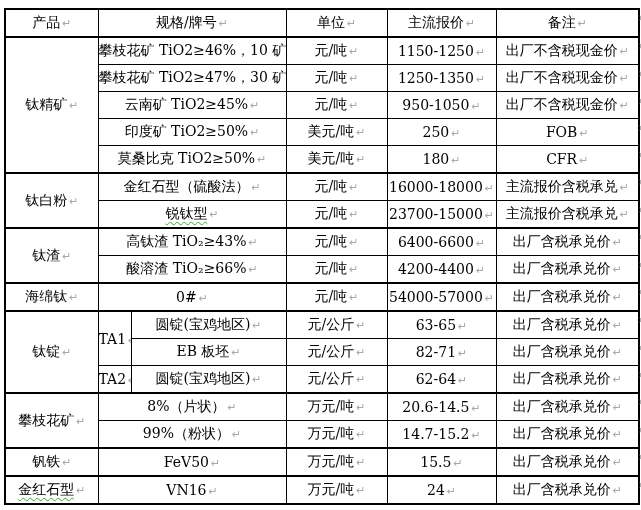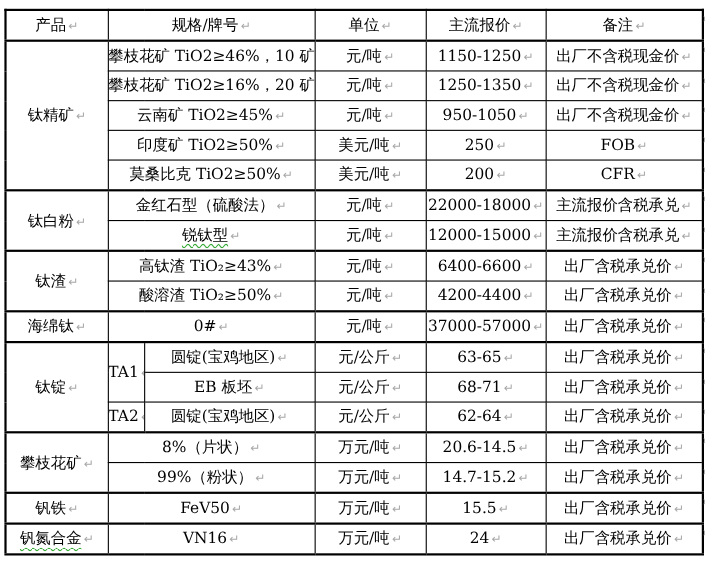--- a/index.html
+++ b/index.html
@@ -63,88 +63,88 @@
       </thead>
       <tbody>
           <tr>
             <td rowspan="5" class="gb"><span class="txt">钛精矿</span><span class="pm">↵</span></td>
             <td colspan="2"><span class="txt">攀枝花矿 TiO2≥46%，10 矿</span></td>
             <td><span class="txt">元/吨</span><span class="pm">↵</span></td>
             <td><span class="txt">1150-1250</span><span class="pm">↵</span></td>
             <td><span class="txt">出厂不含税现金价</span><span class="pm">↵</span></td>
           </tr>
           <tr>
-            <td colspan="2"><span class="txt">攀枝花矿 TiO2≥16%，20 矿</span></td>
+            <td colspan="2"><span class="txt">攀枝花矿 TiO2≥47%，30 矿</span></td>
             <td><span class="txt">元/吨</span><span class="pm">↵</span></td>
             <td><span class="txt">1250-1350</span><span class="pm">↵</span></td>
             <td><span class="txt">出厂不含税现金价</span><span class="pm">↵</span></td>
           </tr>
           <tr>
             <td colspan="2"><span class="txt">云南矿 TiO2≥45%</span><span class="pm">↵</span></td>
             <td><span class="txt">元/吨</span><span class="pm">↵</span></td>
             <td><span class="txt">950-1050</span><span class="pm">↵</span></td>
             <td><span class="txt">出厂不含税现金价</span><span class="pm">↵</span></td>
           </tr>
           <tr>
             <td colspan="2"><span class="txt">印度矿 TiO2≥50%</span><span class="pm">↵</span></td>
             <td><span class="txt">美元/吨</span><span class="pm">↵</span></td>
             <td><span class="txt">250</span><span class="pm">↵</span></td>
             <td><span class="txt">FOB</span><span class="pm">↵</span></td>
           </tr>
           <tr>
             <td colspan="2" class="gb"><span class="txt">莫桑比克 TiO2≥50%</span><span class="pm">↵</span></td>
             <td class="gb"><span class="txt">美元/吨</span><span class="pm">↵</span></td>
-            <td class="gb"><span class="txt">200</span><span class="pm">↵</span></td>
+            <td class="gb"><span class="txt">180</span><span class="pm">↵</span></td>
             <td class="gb"><span class="txt">CFR</span><span class="pm">↵</span></td>
           </tr>
           <tr>
             <td rowspan="2" class="gb"><span class="txt">钛白粉</span><span class="pm">↵</span></td>
             <td colspan="2"><span class="txt">金红石型（硫酸法）</span><span class="pm">↵</span></td>
             <td><span class="txt">元/吨</span><span class="pm">↵</span></td>
-            <td><span class="txt">22000-18000</span><span class="pm">↵</span></td>
+            <td><span class="txt">16000-18000</span><span class="pm">↵</span></td>
             <td><span class="txt">主流报价含税承兑</span><span class="pm">↵</span></td>
           </tr>
           <tr>
             <td colspan="2" class="gb"><span class="txt sq">锐钛型</span><span class="pm">↵</span></td>
             <td class="gb"><span class="txt">元/吨</span><span class="pm">↵</span></td>
-            <td class="gb"><span class="txt">12000-15000</span><span class="pm">↵</span></td>
+            <td class="gb"><span class="txt">23700-15000</span><span class="pm">↵</span></td>
             <td class="gb"><span class="txt">主流报价含税承兑</span><span class="pm">↵</span></td>
           </tr>
           <tr>
             <td rowspan="2" class="gb"><span class="txt">钛渣</span><span class="pm">↵</span></td>
             <td colspan="2"><span class="txt">高钛渣 TiO₂≥43%</span><span class="pm">↵</span></td>
             <td><span class="txt">元/吨</span><span class="pm">↵</span></td>
             <td><span class="txt">6400-6600</span><span class="pm">↵</span></td>
             <td><span class="txt">出厂含税承兑价</span><span class="pm">↵</span></td>
           </tr>
           <tr>
-            <td colspan="2" class="gb"><span class="txt">酸溶渣 TiO₂≥50%</span><span class="pm">↵</span></td>
+            <td colspan="2" class="gb"><span class="txt">酸溶渣 TiO₂≥66%</span><span class="pm">↵</span></td>
             <td class="gb"><span class="txt">元/吨</span><span class="pm">↵</span></td>
             <td class="gb"><span class="txt">4200-4400</span><span class="pm">↵</span></td>
             <td class="gb"><span class="txt">出厂含税承兑价</span><span class="pm">↵</span></td>
           </tr>
           <tr>
             <td rowspan="1" class="gb"><span class="txt">海绵钛</span><span class="pm">↵</span></td>
             <td colspan="2" class="gb"><span class="txt">0#</span><span class="pm">↵</span></td>
             <td class="gb"><span class="txt">元/吨</span><span class="pm">↵</span></td>
-            <td class="gb"><span class="txt">37000-57000</span><span class="pm">↵</span></td>
+            <td class="gb"><span class="txt">54000-57000</span><span class="pm">↵</span></td>
             <td class="gb"><span class="txt">出厂含税承兑价</span><span class="pm">↵</span></td>
           </tr>
           <tr>
             <td rowspan="3" class="gb"><span class="txt">钛锭</span><span class="pm">↵</span></td>
             <td rowspan="2"><span class="txt">TA1</span><span class="pm">↵</span></td>
             <td><span class="txt">圆锭(宝鸡地区)</span><span class="pm">↵</span></td>
             <td><span class="txt">元/公斤</span><span class="pm">↵</span></td>
             <td><span class="txt">63-65</span><span class="pm">↵</span></td>
             <td><span class="txt">出厂含税承兑价</span><span class="pm">↵</span></td>
           </tr>
           <tr>
             <td><span class="txt">EB 板坯</span><span class="pm">↵</span></td>
             <td><span class="txt">元/公斤</span><span class="pm">↵</span></td>
-            <td><span class="txt">68-71</span><span class="pm">↵</span></td>
+            <td><span class="txt">82-71</span><span class="pm">↵</span></td>
             <td><span class="txt">出厂含税承兑价</span><span class="pm">↵</span></td>
           </tr>
           <tr>
             <td rowspan="1" class="gb"><span class="txt">TA2</span><span class="pm">↵</span></td>
             <td class="gb"><span class="txt">圆锭(宝鸡地区)</span><span class="pm">↵</span></td>
             <td class="gb"><span class="txt">元/公斤</span><span class="pm">↵</span></td>
             <td class="gb"><span class="txt">62-64</span><span class="pm">↵</span></td>
             <td class="gb"><span class="txt">出厂含税承兑价</span><span class="pm">↵</span></td>
           </tr>
           <tr>
@@ -161,21 +161,21 @@
             <td class="gb"><span class="txt">出厂含税承兑价</span><span class="pm">↵</span></td>
           </tr>
           <tr>
             <td rowspan="1" class="gb"><span class="txt">钒铁</span><span class="pm">↵</span></td>
             <td colspan="2" class="gb"><span class="txt">FeV50</span><span class="pm">↵</span></td>
             <td class="gb"><span class="txt">万元/吨</span><span class="pm">↵</span></td>
             <td class="gb"><span class="txt">15.5</span><span class="pm">↵</span></td>
             <td class="gb"><span class="txt">出厂含税承兑价</span><span class="pm">↵</span></td>
           </tr>
           <tr>
-            <td rowspan="1" class="gb"><span class="txt sq">钒氮合金</span><span class="pm">↵</span></td>
+            <td rowspan="1" class="gb"><span class="txt sq">金红石型</span><span class="pm">↵</span></td>
             <td colspan="2" class="gb"><span class="txt">VN16</span><span class="pm">↵</span></td>
             <td class="gb"><span class="txt">万元/吨</span><span class="pm">↵</span></td>
             <td class="gb"><span class="txt">24</span><span class="pm">↵</span></td>
             <td class="gb"><span class="txt">出厂含税承兑价</span><span class="pm">↵</span></td>
           </tr>
         </tbody>
     </table>
   </div>
 </div>
 

